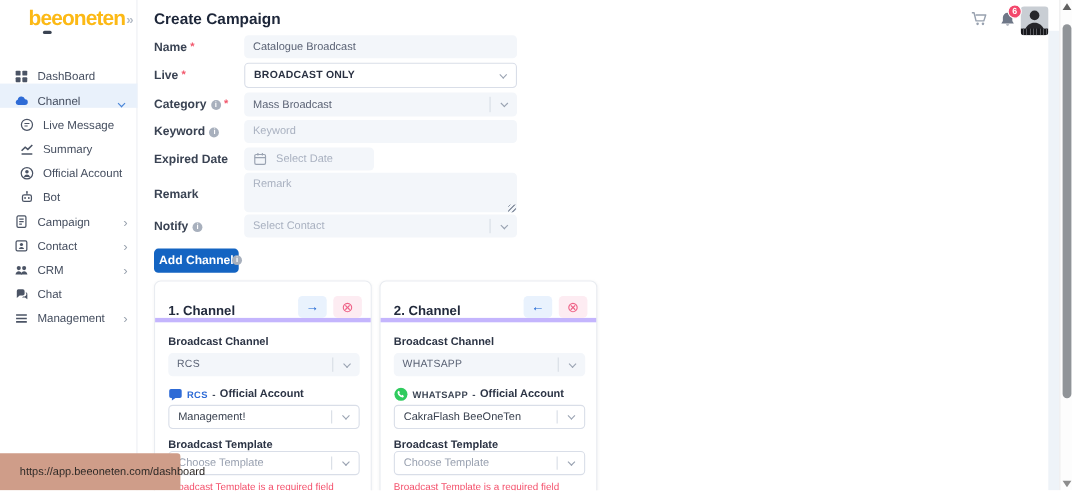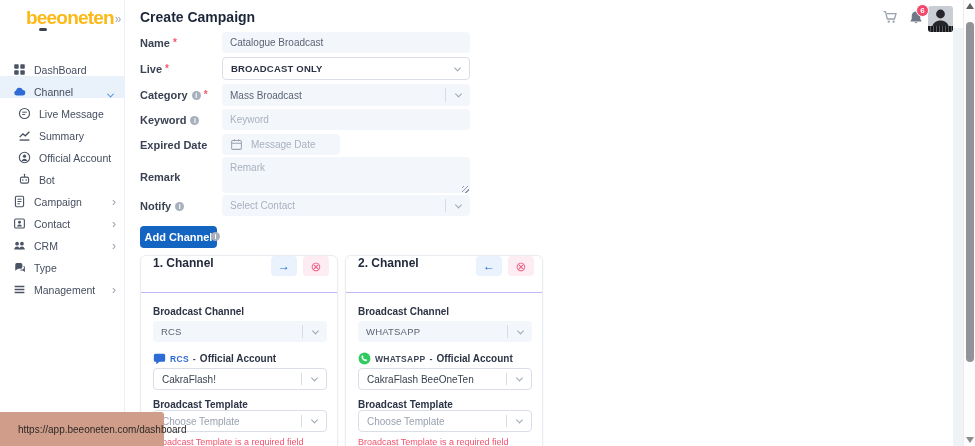--- a/index.html
+++ b/index.html
@@ -71,22 +71,22 @@
   #notify-select { top:195px; height:21px; cursor:pointer; }
   .add-btn { position:absolute; left:140px; top:226px; width:77px; height:22px; background:#1464c2;
     border:none; border-radius:4px; color:#fff; font-size:11px; font-weight:700; cursor:pointer;
     font-family:"Liberation Sans",sans-serif; }
   .add-info { position:absolute; left:207px; top:232px; }
 
   
   .card { position:absolute; top:255px; width:198px; height:210px; background:#fff;
     border:1px solid #e9ecf1; border-radius:6px; box-shadow:0 1px 3px rgba(16,24,40,.05); }
   .card.c1 { left:140px; } .card.c2 { left:345px; }
-  .card-head { position:absolute; left:0; right:0; top:0; height:37px; border-bottom:1px solid #c4b5fd;
-    display:flex; align-items:flex-start; padding:0 8px 0 12px; }
+  .card-head { position:absolute; left:0; right:0; top:0; height:37px; border-bottom:4px solid #c4b5fd;
+    display:flex; align-items:flex-end; padding:0 8px 0 12px; }
   .card-title { font-size:12px; font-weight:700; color:#222a3c; }
   .nav-btn { margin-left:auto; width:26px; height:20px; border-radius:4px; background:#e9f2fd; color:#1a63d3;
     border:none; font-size:12px; font-weight:700; cursor:pointer; display:flex; align-items:center; justify-content:center; }
   .rm-btn { margin-left:6px; width:26px; height:20px; border-radius:4px; background:#fdecf2; color:#ee6186;
     border:none; font-size:13px; cursor:pointer; display:flex; align-items:center; justify-content:center; line-height:1; }
   .rm-btn::before { content:"⊗"; }
   .c-label { position:absolute; left:12px; font-size:10px; font-weight:600; color:#2c3445; }
   .c-sel { position:absolute; left:12px; width:174px; border-radius:4px; display:flex; align-items:center;
     font-size:9.5px; padding:0 8px; cursor:pointer; }
   .c-sel.gray { background:#f3f6fa; color:#5b6375; top:65px; height:21px; letter-spacing:.2px; }
@@ -219,21 +219,21 @@
           <span class="mi-label">CRM</span>
           <span class="mi-chev">›</span>
         </div>
         <div class="menu-item">
           <span class="mi-icon">
             <svg viewBox="0 0 16 16" fill="currentColor">
               <path d="M2.5 2.5h7a2 2 0 0 1 2 2v3a2 2 0 0 1-2 2H6l-3.2 2.6V4.5a2 2 0 0 1 1.7-2z"></path>
               <path d="M12.6 6h.4A1.6 1.6 0 0 1 14.6 7.6v6l-2.6-2h-3.4l1.4-1.1h1.6a2.6 2.6 0 0 0 1-4.5z"></path>
             </svg>
           </span>
-          <span class="mi-label">Type</span>
+          <span class="mi-label">Chat</span>
         </div>
         <div class="menu-item">
           <span class="mi-icon">
             <svg viewBox="0 0 16 16" stroke="currentColor" stroke-width="1.8">
               <path d="M2 4.2h12M2 8h12M2 11.8h12"></path>
             </svg>
           </span>
           <span class="mi-label">Management</span>
           <span class="mi-chev">›</span>
         </div>
@@ -285,21 +285,21 @@
   <div class="f-label" style="top:139px">Expired Date</div>
   <div class="ctl gray" id="expired-input">
     <span class="cal">
         <svg width="13" height="13" viewBox="0 0 16 16">
           <rect x="2" y="3" width="12" height="11" rx="1.5" fill="none" stroke="#9aa3b2" stroke-width="1.3"></rect>
           <line x1="2" y1="6.5" x2="14" y2="6.5" stroke="#9aa3b2" stroke-width="1.2"></line>
           <line x1="5.5" y1="1.4" x2="5.5" y2="4" stroke="#9aa3b2" stroke-width="1.3"></line>
           <line x1="10.5" y1="1.4" x2="10.5" y2="4" stroke="#9aa3b2" stroke-width="1.3"></line>
         </svg>
       </span>
-    <span class="ph">Message Date</span>
+    <span class="ph">Select Date</span>
   </div>
 
   <div class="f-label" style="top:171px">Remark</div>
   <textarea class="ctl" id="remark-area" placeholder="Remark" style=""></textarea>
   <div class="resize-grip"></div>
 
   <div class="f-label" style="top:200px"><span>Notify</span><span class="info-ic"></span></div>
   <div class="ctl gray" id="notify-select">
       <span class="ph">Select Contact</span>
       <span class="vdiv"></span>
@@ -325,21 +325,21 @@
       <span class="ch-ic">
           <svg viewBox="0 0 16 16">
             <path d="M3 2h10a2 2 0 0 1 2 2v6a2 2 0 0 1-2 2H8l-4 3v-3H3a2 2 0 0 1-2-2V4a2 2 0 0 1 2-2z" fill="#2e6bd6"></path>
           </svg>
         </span>
       <span class="ch-name">RCS</span>
       <span class="acct-sep">-</span>
       <span class="acct-label">Official Account</span>
     </div>
     <div class="c-sel white acct-sel">
-        <span>CakraFlash!</span>
+        <span>Management!</span>
         <span class="vdiv"></span>
         <span class="chev"></span>
       </div>
     <div class="c-label tpl-label">Broadcast Template</div>
     <div class="c-sel white tpl-sel">
         <span class="ph">Choose Template</span>
         <span class="vdiv"></span>
         <span class="chev"></span>
       </div>
     <div class="c-error">Broadcast Template is a required field</div>

